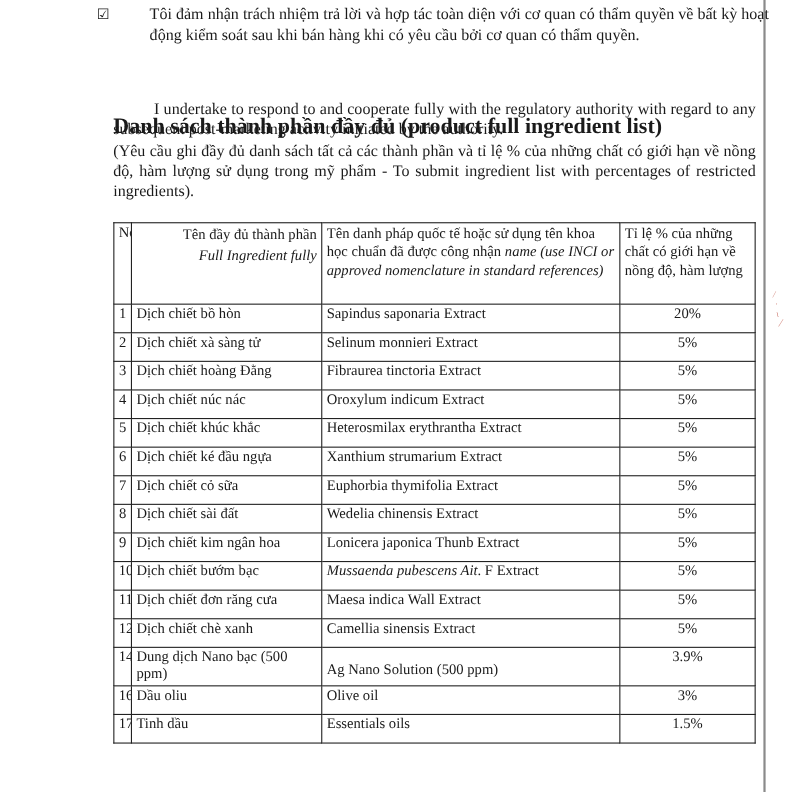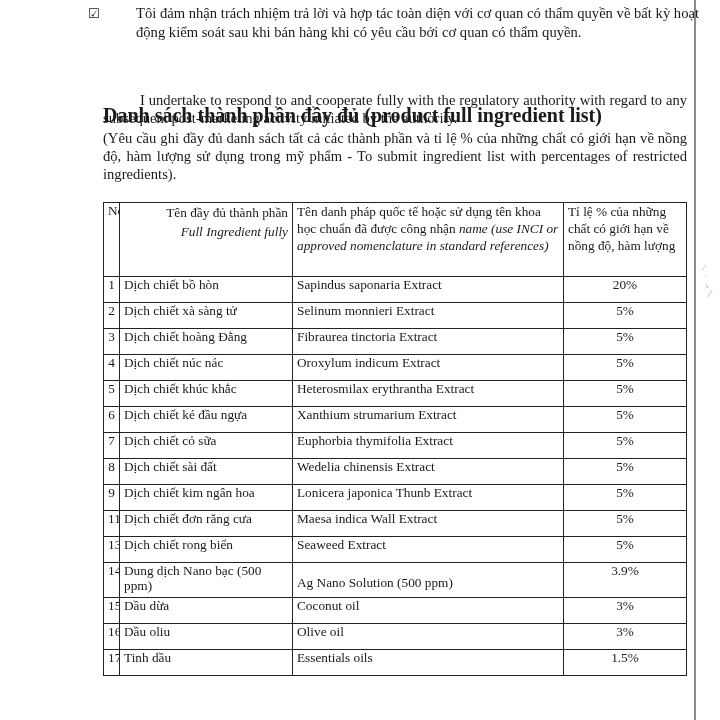--- a/index.html
+++ b/index.html
@@ -131,42 +131,42 @@
         <td class="c-inci">Wedelia chinensis Extract</td>
         <td class="c-pct">5%</td>
       </tr>
       <tr class="row">
         <td class="c-no">9</td>
         <td class="c-name">Dịch chiết kim ngân hoa</td>
         <td class="c-inci">Lonicera japonica Thunb Extract</td>
         <td class="c-pct">5%</td>
       </tr>
       <tr class="row">
+        <td class="c-no">10</td>
+        <td class="c-name">Dịch chiết bướm bạc</td>
+        <td class="c-inci"><span class="it">Mussaenda pubescens Ait</span><span>. F Extract</span></td>
+        <td class="c-pct">5%</td>
+      </tr>
+      <tr class="row">
         <td class="c-no">11</td>
         <td class="c-name">Dịch chiết đơn răng cưa</td>
         <td class="c-inci">Maesa indica Wall Extract</td>
         <td class="c-pct">5%</td>
       </tr>
       <tr class="row">
-        <td class="c-no">13</td>
-        <td class="c-name">Dịch chiết rong biển</td>
-        <td class="c-inci">Seaweed Extract</td>
+        <td class="c-no">12</td>
+        <td class="c-name">Dịch chiết chè xanh</td>
+        <td class="c-inci">Camellia sinensis Extract</td>
         <td class="c-pct">5%</td>
       </tr>
       <tr class="row tall">
         <td class="c-no">14</td>
         <td class="c-name">Dung dịch Nano bạc (500 ppm)</td>
         <td class="c-inci">Ag Nano Solution (500 ppm)</td>
         <td class="c-pct">3.9%</td>
-      </tr>
-      <tr class="row">
-        <td class="c-no">15</td>
-        <td class="c-name">Dầu dừa</td>
-        <td class="c-inci">Coconut oil</td>
-        <td class="c-pct">3%</td>
       </tr>
       <tr class="row">
         <td class="c-no">16</td>
         <td class="c-name">Dầu oliu</td>
         <td class="c-inci">Olive oil</td>
         <td class="c-pct">3%</td>
       </tr>
       <tr class="row">
         <td class="c-no">17</td>
         <td class="c-name">Tinh dầu</td>

